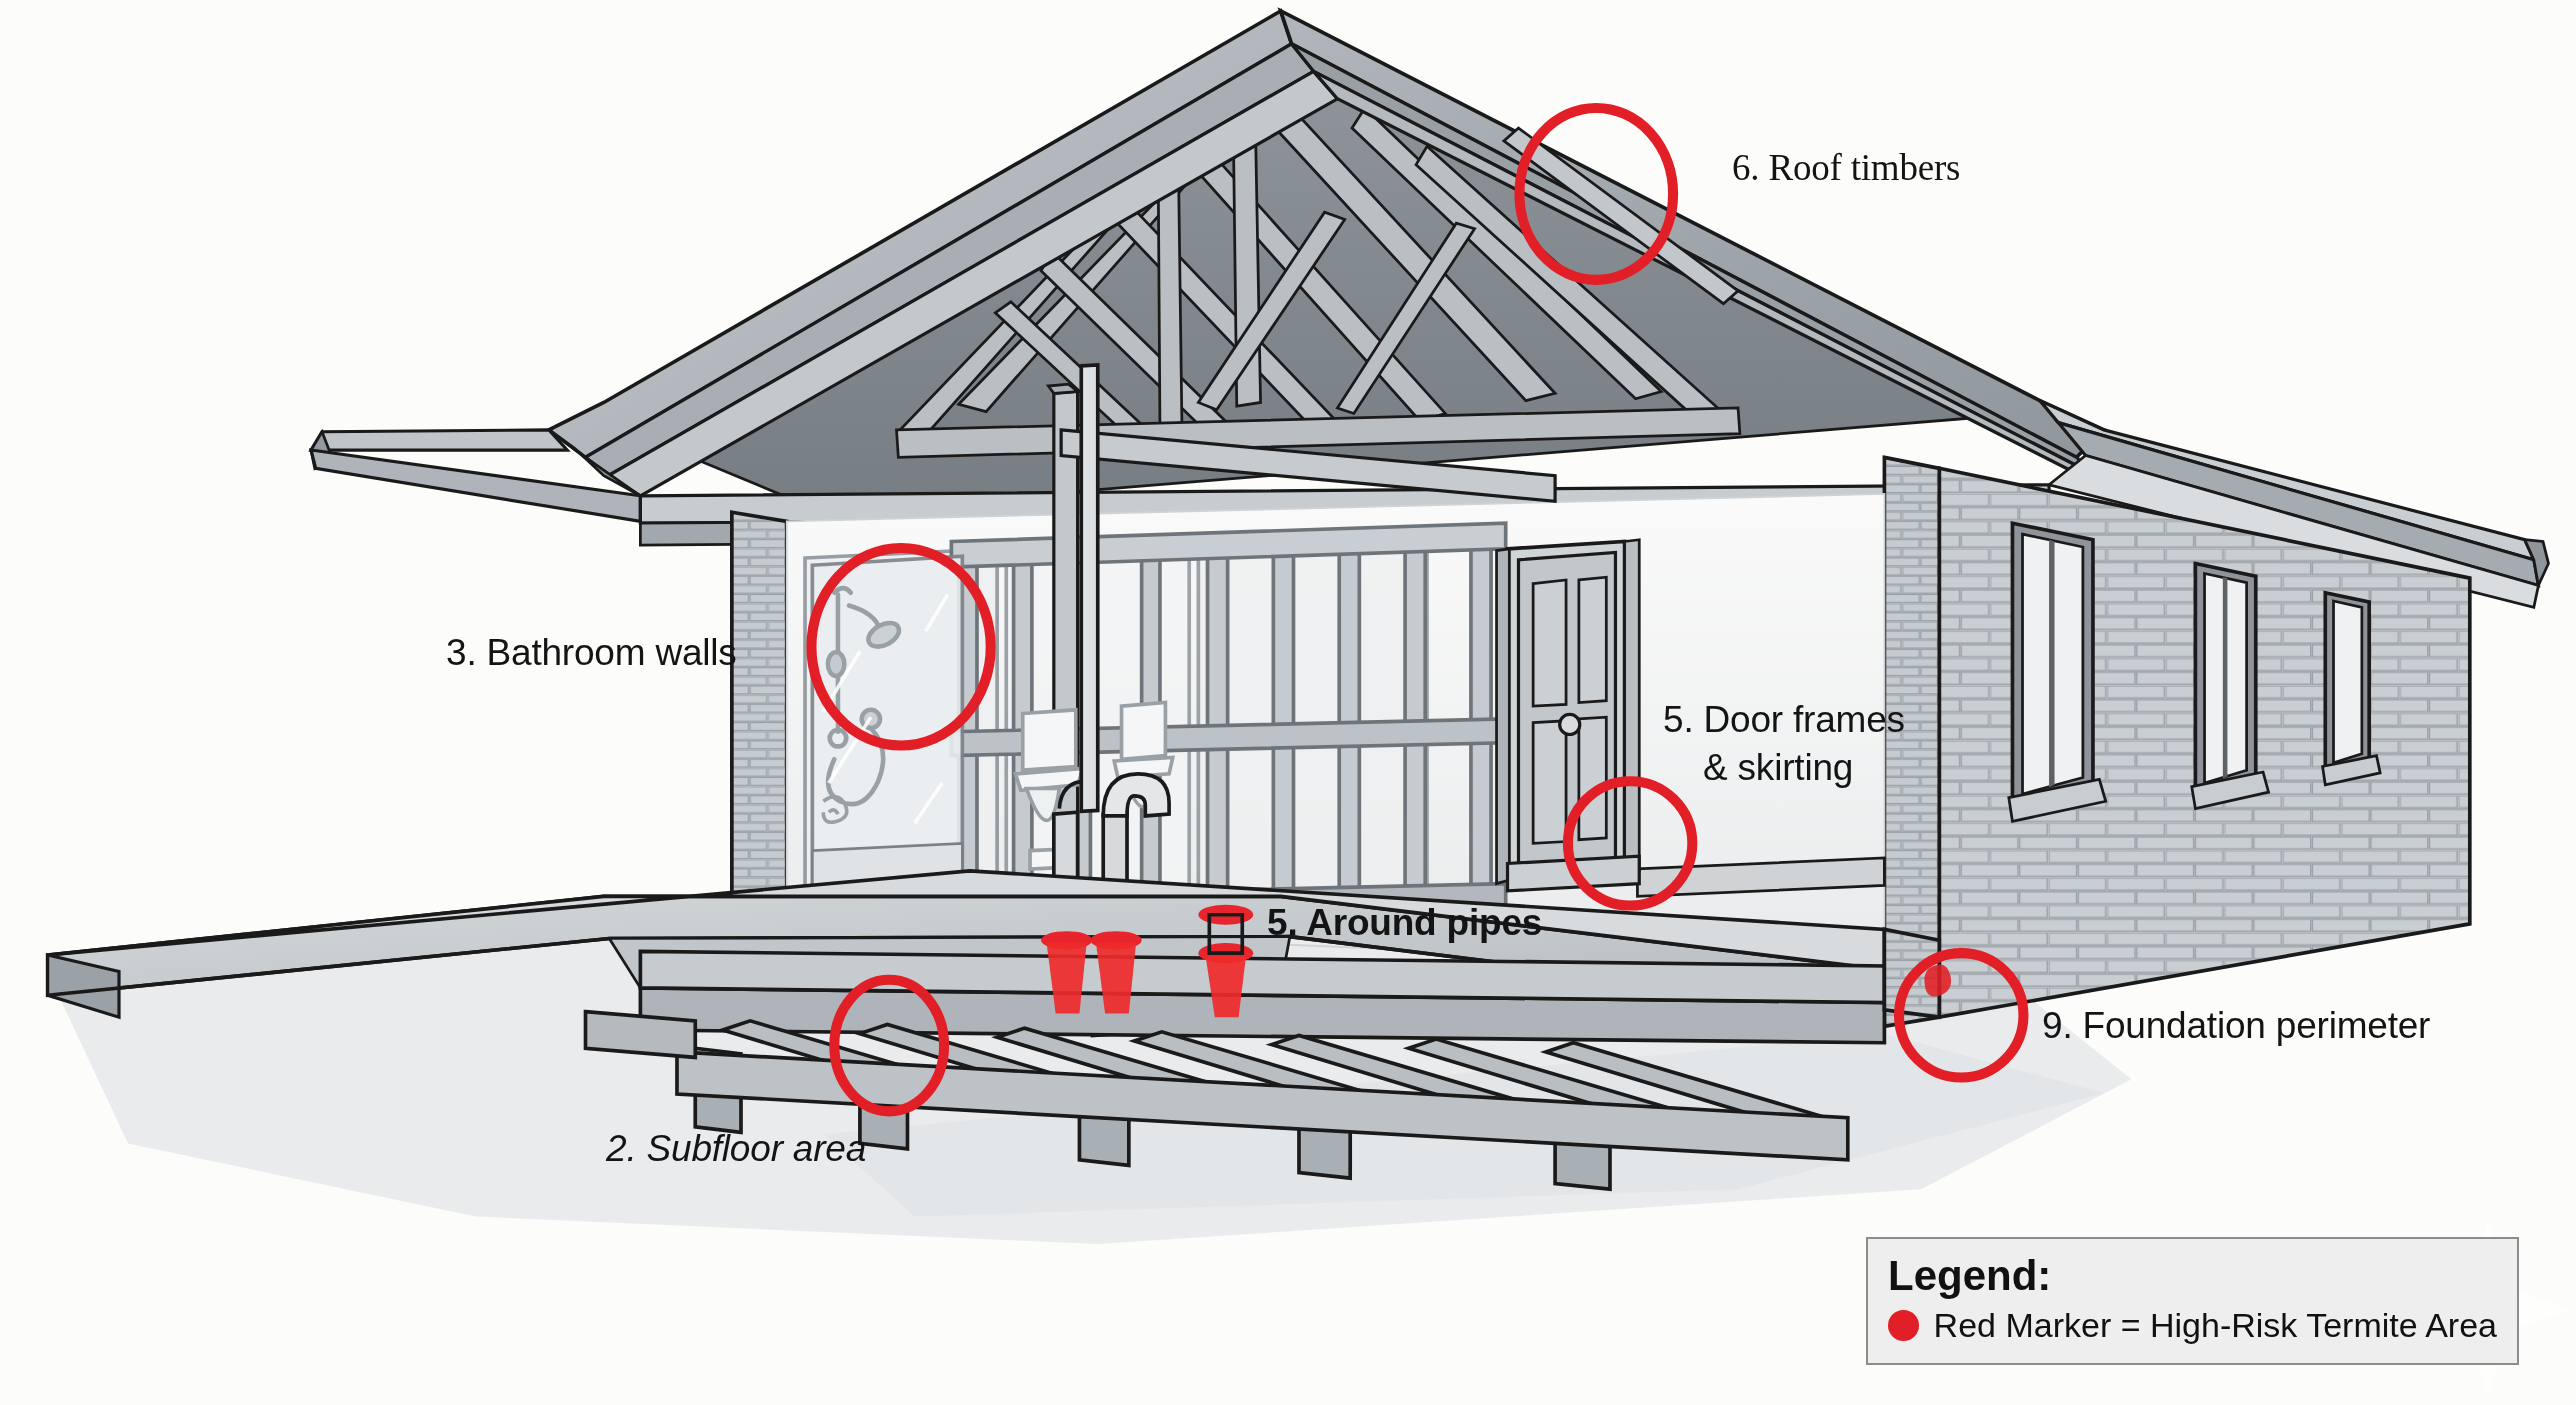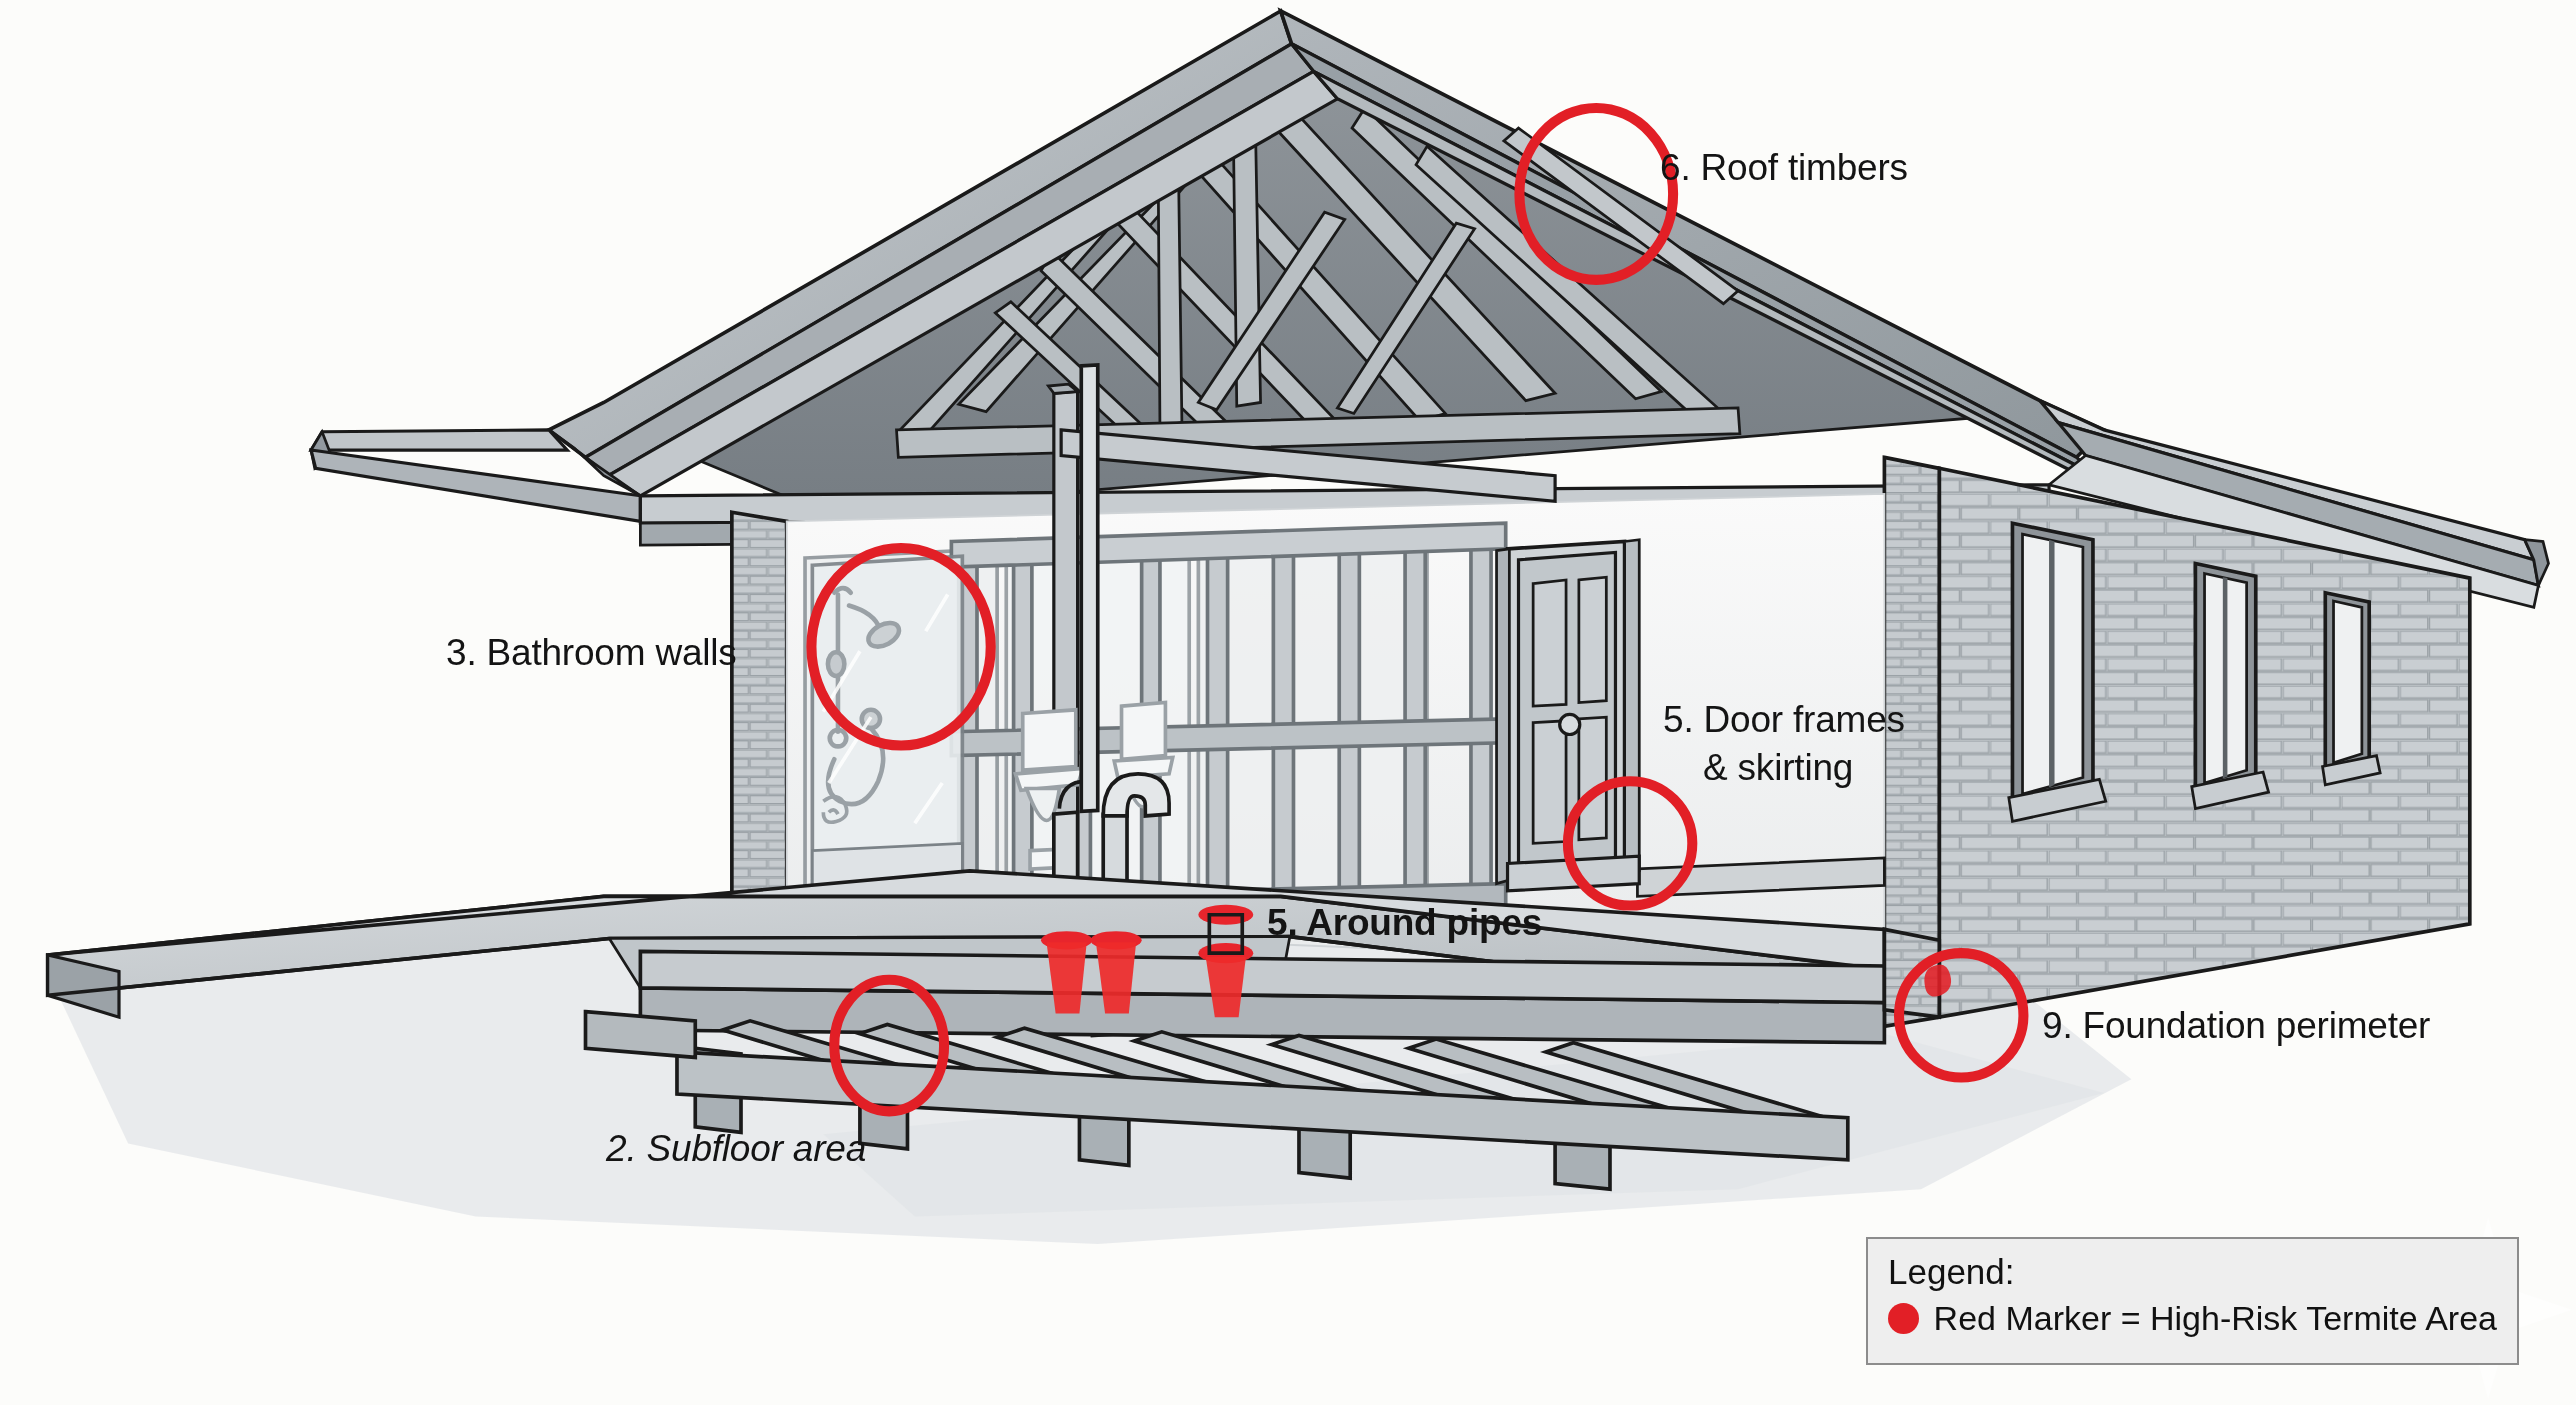--- a/index.html
+++ b/index.html
@@ -25,21 +25,21 @@
   #legend{
     position:absolute;
     left:1866px;top:1237px;
     width:653px;height:128px;
     background:#eeeeee;
     border:2.7px solid #8c8c8c;
     box-sizing:border-box;
     padding:14.6px 20px;
   }
   #legend .ltitle{
-    font-size:35px;font-weight:normal;color:#111;line-height:1.05;
+    font-size:42px;font-weight:bold;color:#111;line-height:1.05;
   }
   #legend .lrow{
     display:flex;align-items:center;gap:12.8px;margin-top:8.2px;justify-content:space-between;
   }
   #legend .ldot{
     width:31px;height:31px;border-radius:50%;
     background:#e21f26;flex:0 0 auto;
   }
   #legend .ltext{font-size:34px;color:#111;white-space:pre;}
 </style>
@@ -369,21 +369,21 @@
 <div class="lbl" style="left:606px;top:1127px;font-style:italic;">2. Subfloor area</div>
 
 <div class="lbl" style="left:446px;top:631px;">3. Bathroom walls</div>
 
 <div class="lbl" style="left:1663px;top:698px;">5. Door frames</div>
 
 <div class="lbl" style="left:1703px;top:746px;">&amp; skirting</div>
 
 <div class="lbl" style="left:1267px;top:901px;font-weight:bold;">5. Around pipes</div>
 
-<div class="lbl" style="left:1660px;top:146px;">6. Roof timbers</div>
+<div class="lbl" style="left:1732px;top:146px;font-family:Liberation Serif, serif;">6. Roof timbers</div>
 
 <div id="legend">
   <div class="ltitle">Legend:</div>
   <div class="lrow">
     <span class="ldot"></span>
     <span class="ltext">Red Marker = High-Risk Termite Area</span>
   </div>
 </div>
 
 </div>

